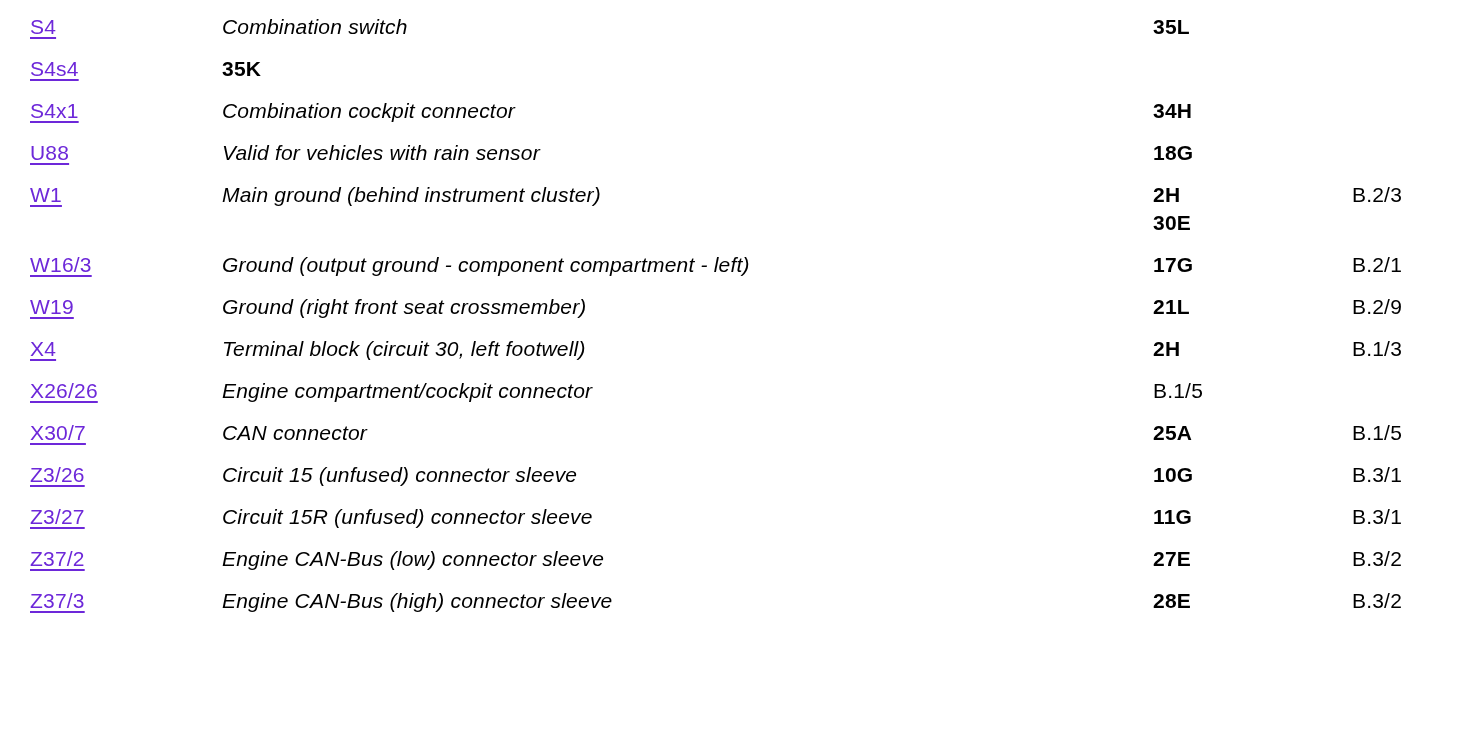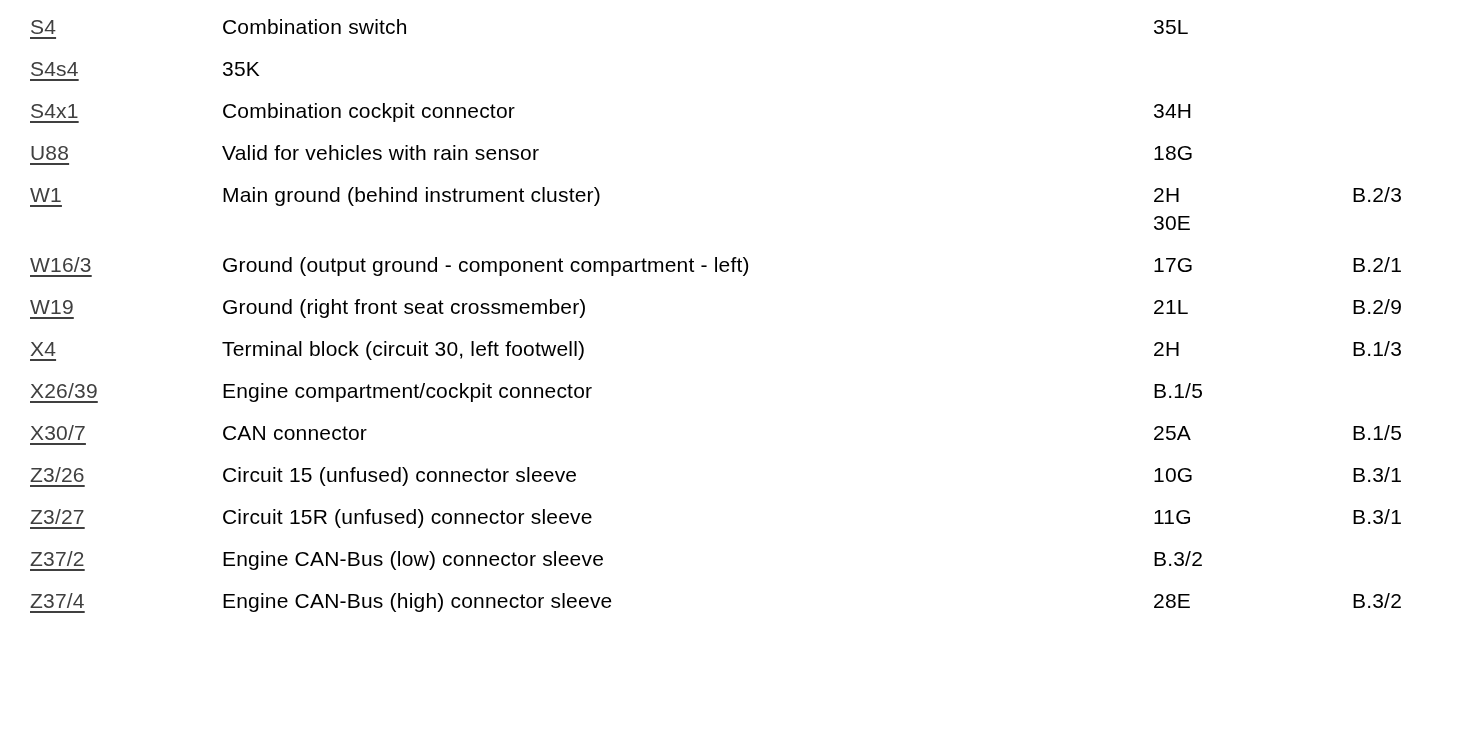--- a/index.html
+++ b/index.html
@@ -17,26 +17,26 @@
   .row {
     display: grid;
     grid-template-columns: 192px 931px 199px 1fr;
     align-items: start;
     font-size: 21px;
     line-height: 28px;
     margin-bottom: 14px;
     letter-spacing: 0.2px;
   }
   .code {
-    color: #404040;
+    color: #6d28d9;
     text-underline-offset: 3px;
     cursor: pointer;
   }
-  .desc { white-space: nowrap; }
-  .loc div { white-space: nowrap; }
+  .desc { white-space: nowrap; font-style: italic; }
+  .loc div { white-space: nowrap; font-weight: bold; }
   .ref { white-space: nowrap; }
 </style>
 </head>
 <body>
 
 <div class="legend" id="legend">
   <div class="row">
     <a class="code" href="#">S4</a>
     <div class="desc">Combination switch</div>
     <div class="loc">
@@ -103,21 +103,21 @@
   <div class="row">
     <a class="code" href="#">X4</a>
     <div class="desc">Terminal block (circuit 30, left footwell)</div>
     <div class="loc">
         <div>2H</div>
       </div>
     <div class="ref">B.1/3</div>
   </div>
 
   <div class="row">
-    <a class="code" href="#">X26/39</a>
+    <a class="code" href="#">X26/26</a>
     <div class="desc">Engine compartment/cockpit connector</div>
     <div class="ref">B.1/5</div>
   </div>
 
   <div class="row">
     <a class="code" href="#">X30/7</a>
     <div class="desc">CAN connector</div>
     <div class="loc">
         <div>25A</div>
       </div>
@@ -138,24 +138,27 @@
     <div class="desc">Circuit 15R (unfused) connector sleeve</div>
     <div class="loc">
         <div>11G</div>
       </div>
     <div class="ref">B.3/1</div>
   </div>
 
   <div class="row">
     <a class="code" href="#">Z37/2</a>
     <div class="desc">Engine CAN-Bus (low) connector sleeve</div>
+    <div class="loc">
+        <div>27E</div>
+      </div>
     <div class="ref">B.3/2</div>
   </div>
 
   <div class="row">
-    <a class="code" href="#">Z37/4</a>
+    <a class="code" href="#">Z37/3</a>
     <div class="desc">Engine CAN-Bus (high) connector sleeve</div>
     <div class="loc">
         <div>28E</div>
       </div>
     <div class="ref">B.3/2</div>
   </div>
 </div>
 
 </body></html>

